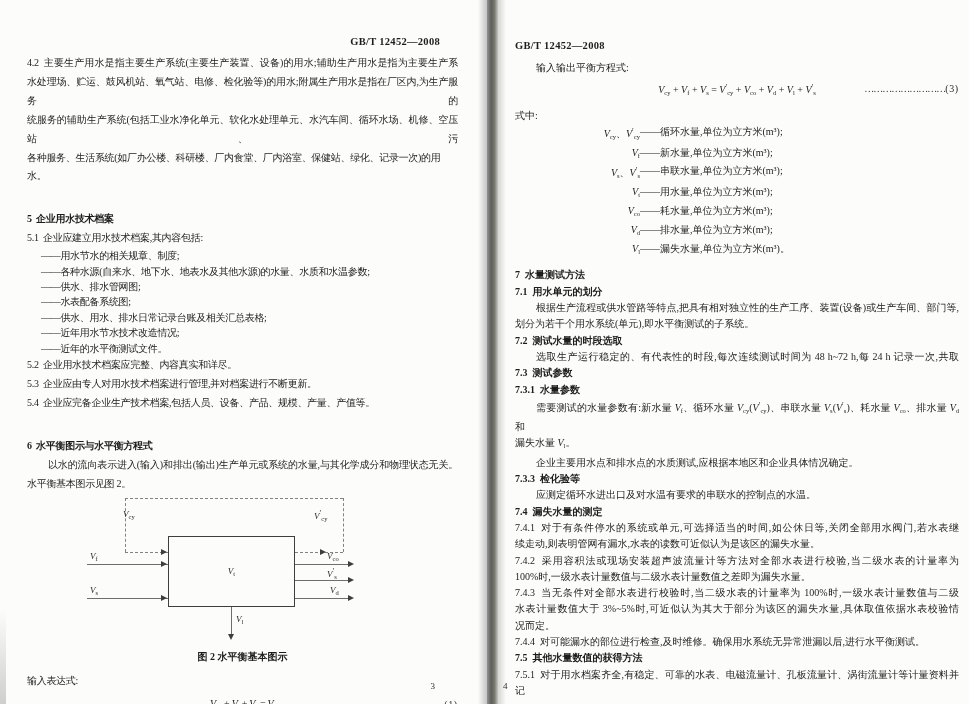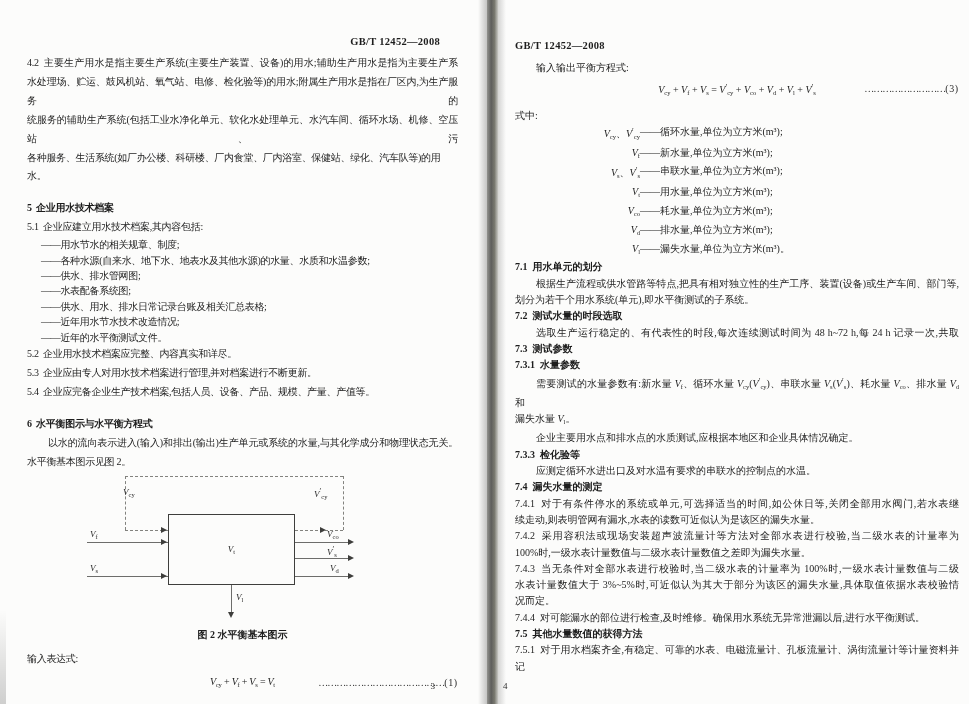--- a/index.html
+++ b/index.html
@@ -24,21 +24,21 @@
     background:linear-gradient(180deg, rgba(0,0,0,0), rgba(0,0,0,0.18)); }
 
   .pg-header { font-weight:700; font-size:10.5px; letter-spacing:.3px; }
   .page-left  .pg-header { text-align:right; padding-right:18px; margin-bottom:7px; }
   .page-right .pg-header { text-align:left; margin-bottom:9px; }
 
   .ln { font-size:10px; line-height:16.3px; white-space:pre-wrap; }
   .page-left .ln { line-height:18.9px; letter-spacing:-0.3px; }
   .page-left .dash { line-height:15.4px; }
   .h,.hs { font-weight:700; }
-  .page-left  .hs { margin-top:13px; }
+  .page-left  .hs { margin-top:24px; }
   .page-right .hs { margin-top:8px; }
   .bi,.bij { text-indent:21px; }
   .bj,.bij { text-align:justify; text-align-last:justify; }
   .dash { text-indent:14px; }
   .def { display:flex; line-height:15.8px; white-space:pre; }
   .def .sym { width:125px; text-align:right; flex:none; }
   .eq { position:relative; text-align:center; margin:4px 0 6px; }
   .eqtail { position:absolute; right:2px; top:1px; letter-spacing:-1px; color:#2a2a2a; }
 
   .v { font-style:italic; }
@@ -69,21 +69,21 @@
 
 <div class="viewer">
 
   <div class="page page-left">
     <div class="pg-header">GB/T 12452—2008</div>
 
     <div>
         <div class="ln bj">4.2  主要生产用水是指主要生产系统(主要生产装置、设备)的用水;辅助生产用水是指为主要生产系</div>
         <div class="ln bj">水处理场、贮运、鼓风机站、氧气站、电修、检化验等)的用水;附属生产用水是指在厂区内,为生产服务的</div>
         <div class="ln bj">统服务的辅助生产系统(包括工业水净化单元、软化水处理单元、水汽车间、循环水场、机修、空压站、污</div>
-        <div class="ln b">各种服务、生活系统(如厂办公楼、科研楼、厂内食堂、厂内浴室、保健站、绿化、汽车队等)的用水。</div>
+        <div class="ln b">各种服务、生活系统(如厂办公楼、科研楼、厂内食堂、厂内浴室、保健站、绿化、记录一次)的用水。</div>
         <div class="ln hs">5  企业用水技术档案</div>
         <div class="ln b">5.1  企业应建立用水技术档案,其内容包括:</div>
         <div class="ln dash">——用水节水的相关规章、制度;</div>
         <div class="ln dash">——各种水源(自来水、地下水、地表水及其他水源)的水量、水质和水温参数;</div>
         <div class="ln dash">——供水、排水管网图;</div>
         <div class="ln dash">——水表配备系统图;</div>
         <div class="ln dash">——供水、用水、排水日常记录台账及相关汇总表格;</div>
         <div class="ln dash">——近年用水节水技术改造情况;</div>
         <div class="ln dash">——近年的水平衡测试文件。</div>
         <div class="ln b">5.2  企业用水技术档案应完整、内容真实和详尽。</div>
@@ -153,20 +153,21 @@
         <div class="ln bi">输入输出平衡方程式:</div>
         <div class="ln eq"><span class="eqf"><span class="v">V</span><sub>cy</sub> + <span class="v">V</span><sub>f</sub> + <span class="v">V</span><sub>s</sub> = <span class="v">V</span><span class="pr">′</span><sub>cy</sub> + <span class="v">V</span><sub>co</sub> + <span class="v">V</span><sub>d</sub> + <span class="v">V</span><sub>l</sub> + <span class="v">V</span><span class="pr">′</span><sub>s</sub></span><span class="eqtail">………………………( 3 )</span></div>
         <div class="ln b">式中:</div>
         <div class="ln def"><span class="sym"><span class="v">V</span><sub>cy</sub>、<span class="v">V</span><span class="pr">′</span><sub>cy</sub></span><span class="rest">——循环水量,单位为立方米(m³);</span></div>
         <div class="ln def"><span class="sym"><span class="v">V</span><sub>f</sub></span><span class="rest">——新水量,单位为立方米(m³);</span></div>
         <div class="ln def"><span class="sym"><span class="v">V</span><sub>s</sub>、<span class="v">V</span><span class="pr">′</span><sub>s</sub></span><span class="rest">——串联水量,单位为立方米(m³);</span></div>
         <div class="ln def"><span class="sym"><span class="v">V</span><sub>t</sub></span><span class="rest">——用水量,单位为立方米(m³);</span></div>
         <div class="ln def"><span class="sym"><span class="v">V</span><sub>co</sub></span><span class="rest">——耗水量,单位为立方米(m³);</span></div>
         <div class="ln def"><span class="sym"><span class="v">V</span><sub>d</sub></span><span class="rest">——排水量,单位为立方米(m³);</span></div>
         <div class="ln def"><span class="sym"><span class="v">V</span><sub>l</sub></span><span class="rest">——漏失水量,单位为立方米(m³)。</span></div>
+        <div class="ln hs">7  水量测试方法</div>
         <div class="ln h">7.1  用水单元的划分</div>
         <div class="ln bij">根据生产流程或供水管路等特点,把具有相对独立性的生产工序、装置(设备)或生产车间、部门等,</div>
         <div class="ln b">划分为若干个用水系统(单元),即水平衡测试的子系统。</div>
         <div class="ln h">7.2  测试水量的时段选取</div>
         <div class="ln bij">选取生产运行稳定的、有代表性的时段,每次连续测试时间为 48 h~72 h,每 24 h 记录一次,共取</div>
         <div class="ln h">7.3  测试参数</div>
         <div class="ln h">7.3.1  水量参数</div>
         <div class="ln bij">需要测试的水量参数有:新水量 <span class="v">V</span><sub>f</sub>、循环水量 <span class="v">V</span><sub>cy</sub>(<span class="v">V</span><span class="pr">′</span><sub>cy</sub>)、串联水量 <span class="v">V</span><sub>s</sub>(<span class="v">V</span><span class="pr">′</span><sub>s</sub>)、耗水量 <span class="v">V</span><sub>co</sub>、排水量 <span class="v">V</span><sub>d</sub> 和</div>
         <div class="ln b">漏失水量 <span class="v">V</span><sub>l</sub>。</div>
         <div class="ln bi">企业主要用水点和排水点的水质测试,应根据本地区和企业具体情况确定。</div>

